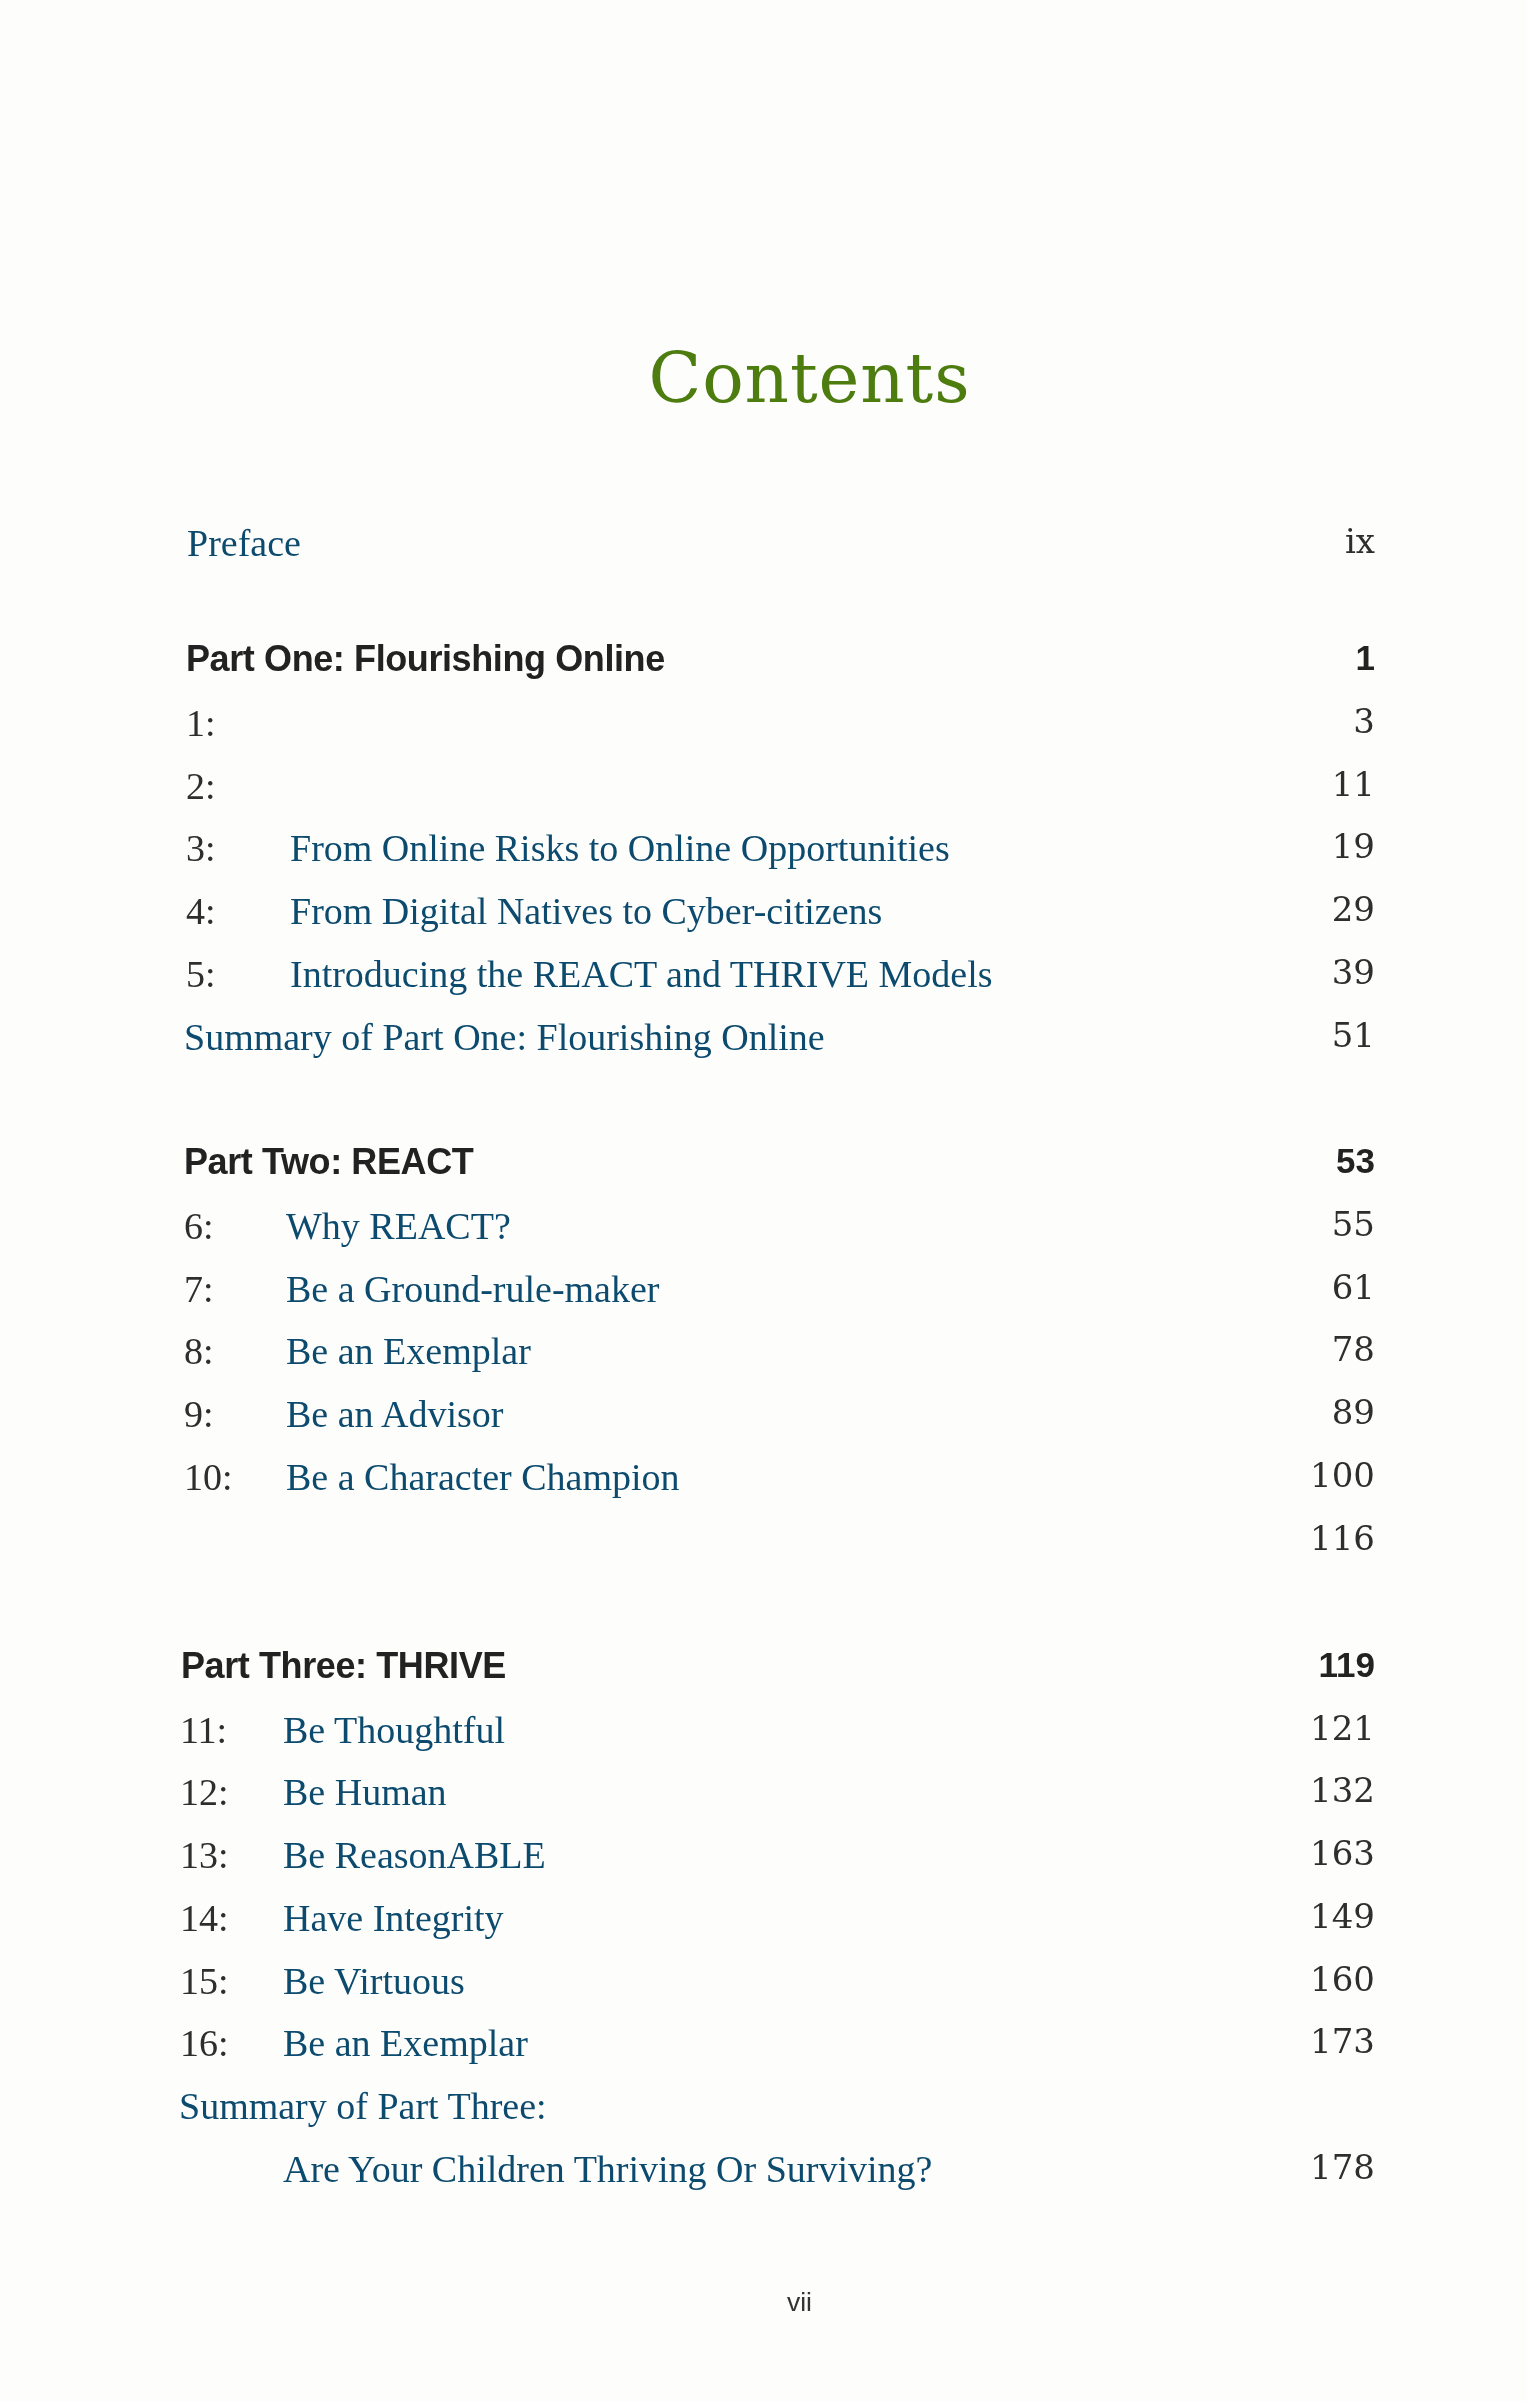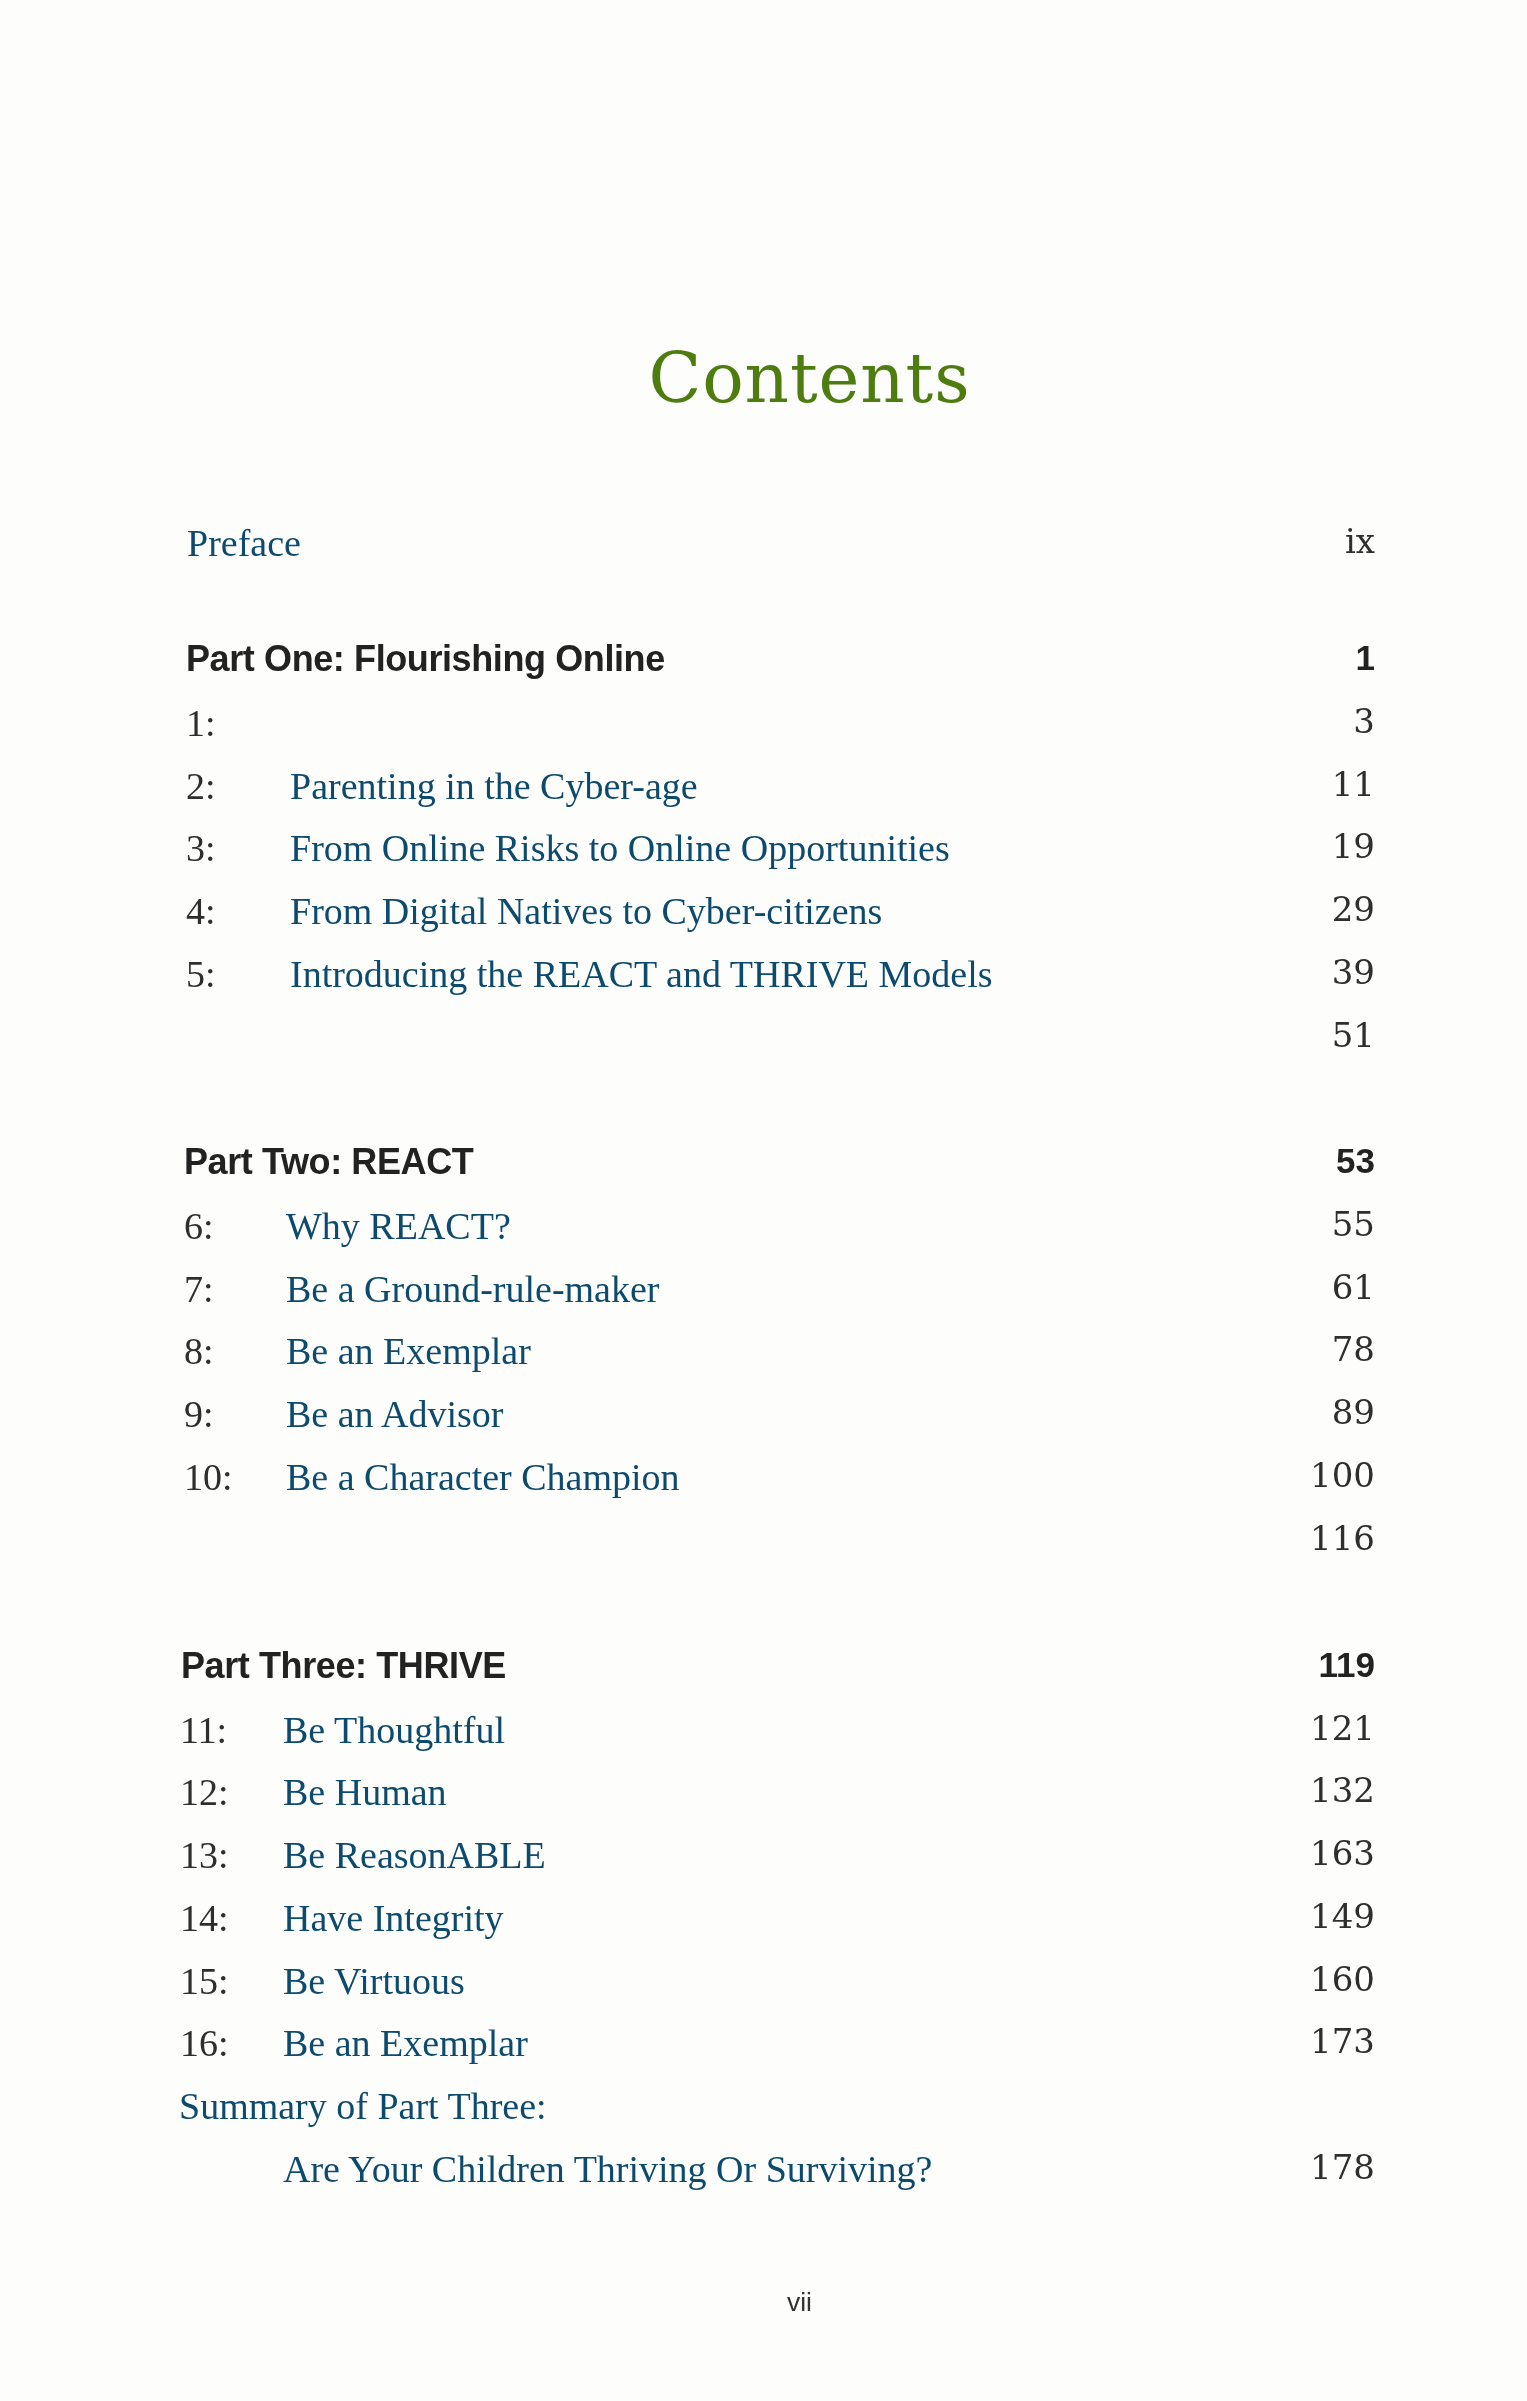--- a/index.html
+++ b/index.html
@@ -60,39 +60,39 @@
 <div class="row" style="top:638px">
   <span class="part-title" style="left:186px">Part One: Flourishing Online</span>
   <span class="part-page">1</span>
 </div>
 <div class="row" style="top:701px">
   <span class="num" style="left:186px">1:</span>
   <span class="page">3</span>
 </div>
 <div class="row" style="top:764px">
   <span class="num" style="left:186px">2:</span>
-  <span class="title" style="left:290px">Parenting in the Cyber-age</span>
   <span class="page">11</span>
 </div>
 <div class="row" style="top:826px">
   <span class="num" style="left:186px">3:</span>
   <span class="title" style="left:290px">From Online Risks to Online Opportunities</span>
   <span class="page">19</span>
 </div>
 <div class="row" style="top:889px">
   <span class="num" style="left:186px">4:</span>
   <span class="title" style="left:290px">From Digital Natives to Cyber-citizens</span>
   <span class="page">29</span>
 </div>
 <div class="row" style="top:952px">
   <span class="num" style="left:186px">5:</span>
   <span class="title" style="left:290px">Introducing the REACT and THRIVE Models</span>
   <span class="page">39</span>
 </div>
 <div class="row" style="top:1015px">
+  <span class="title" style="left:184px">Summary of Part One: Flourishing Online</span>
   <span class="page">51</span>
 </div>
 
 <div class="row" style="top:1141px">
   <span class="part-title" style="left:184px">Part Two: REACT</span>
   <span class="part-page">53</span>
 </div>
 <div class="row" style="top:1204px">
   <span class="num" style="left:184px">6:</span>
   <span class="title" style="left:286px">Why REACT?</span>

